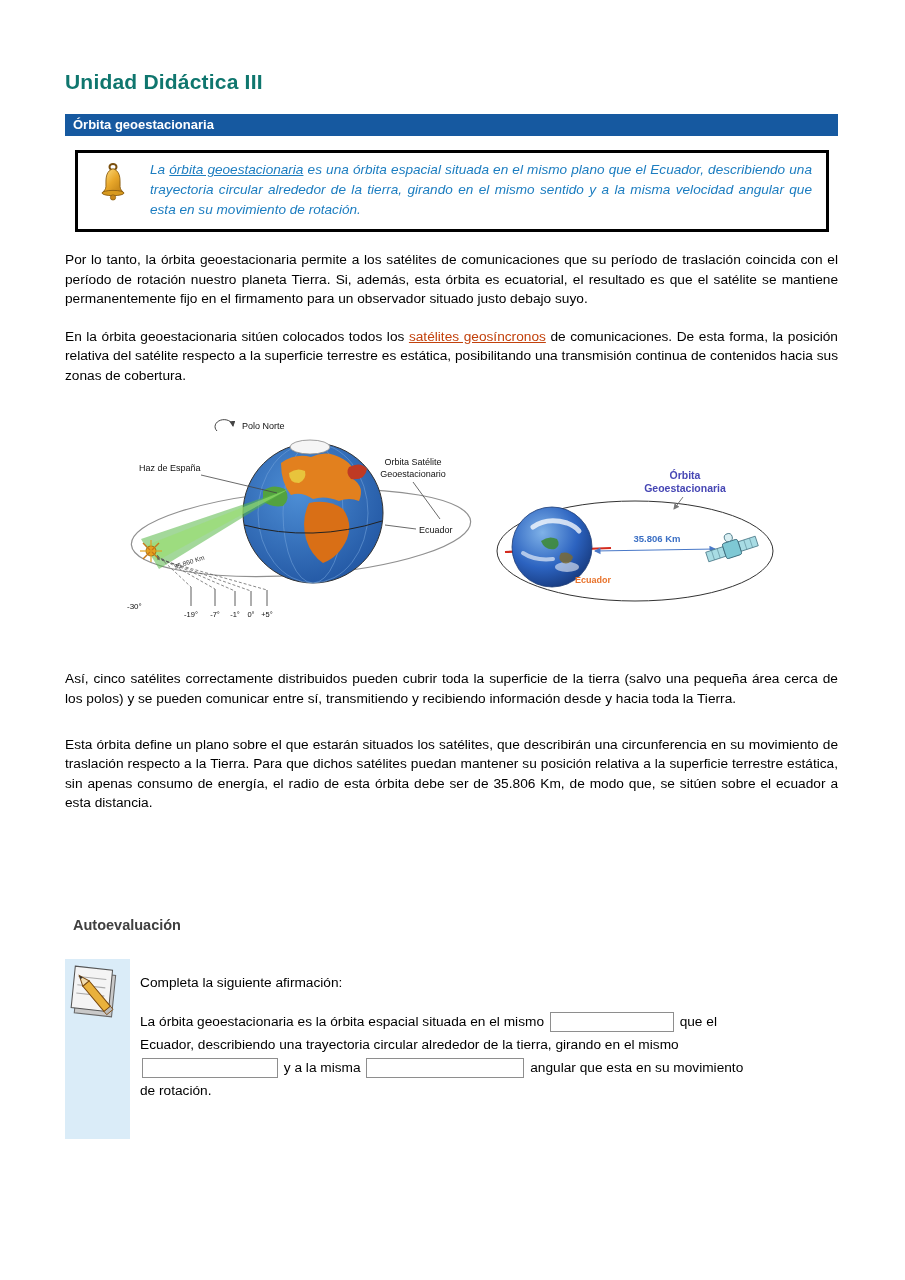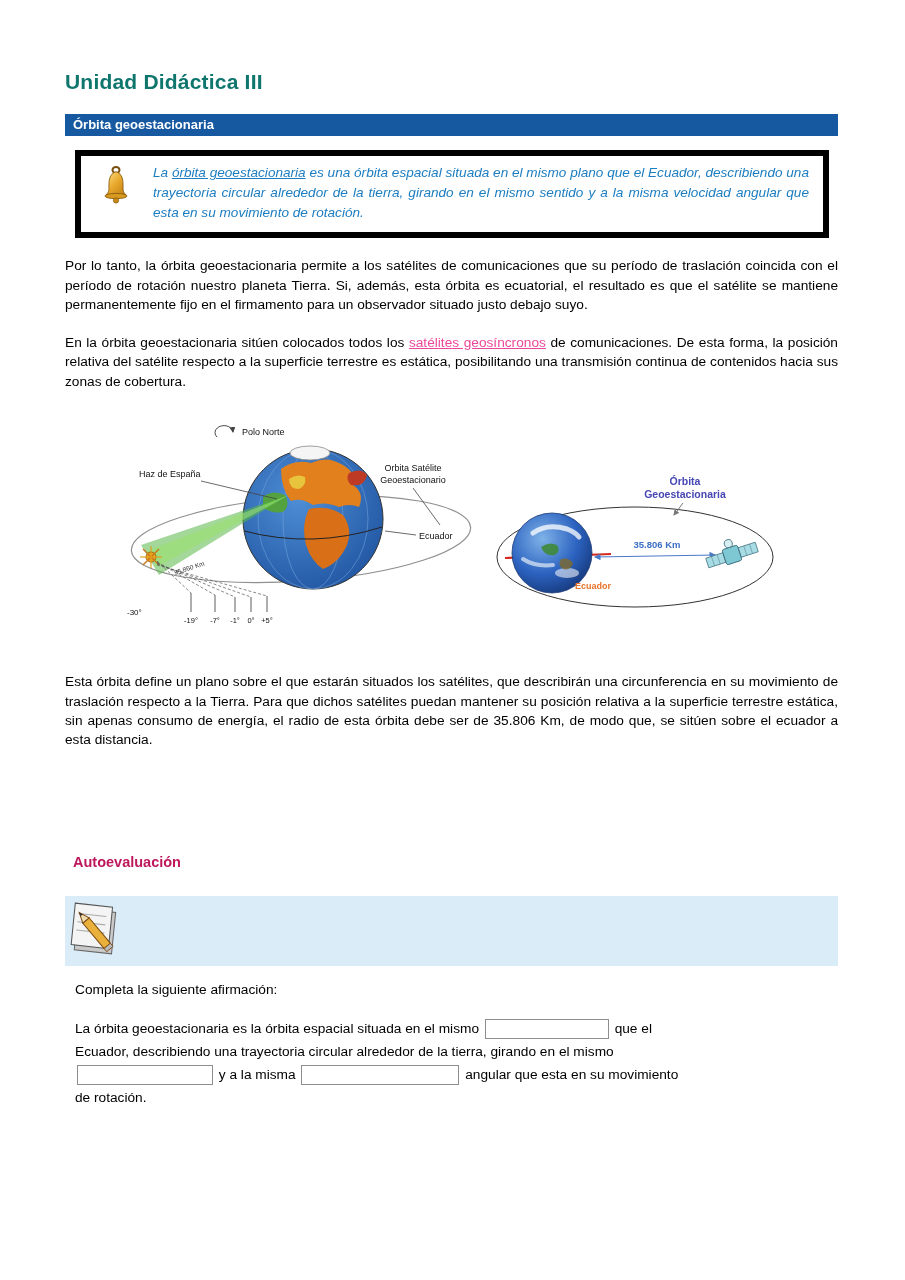--- a/index.html
+++ b/index.html
@@ -25,21 +25,21 @@
   .section-bar {
     background: #1659A0;
     color: #ffffff;
     font-weight: bold;
     font-size: 13px;
     padding: 3px 8px 4px 8px;
     margin-bottom: 14px;
   }
 
   .def-box {
-    border: 6px solid #000000;
+    border: 3px solid #000000;
     display: flex;
     align-items: flex-start;
     padding: 7px 12px 9px 12px;
     margin: 0 9px 0 10px;
     background: #ffffff;
   }
   .def-icon { flex: 0 0 46px; display: flex; justify-content: center; padding-top: 2px; }
   .def-text {
     flex: 1;
     font-style: italic;
@@ -52,37 +52,37 @@
   }
   .def-term { text-decoration: underline; cursor: pointer; }
 
   .para {
     font-size: 13.7px;
     line-height: 1.42;
     text-align: justify;
     margin: 18px 0 0 0;
   }
   .para.first { }
-  .text-link { color: #ec4899; text-decoration: underline; cursor: pointer; }
+  .text-link { color: #c2410c; text-decoration: underline; cursor: pointer; }
 
   .figures { display: flex; margin-top: 24px; margin-left: 48px; }
   .fig-left { width: 360px; height: 225px; }
   .fig-right { width: 292px; height: 190px; margin-left: 16px; margin-top: 40px; }
 
   .p3 { margin-top: 30px; }
   .p4 { margin-top: 27px; }
 
   .autoeval-heading {
-    color: #be185d;
+    color: #404040;
     font-weight: bold;
     font-size: 14.5px;
     margin: 104px 0 12px 8px;
   }
 
-  .autoeval { display: flex; margin-top: 26px; flex-direction: column; }
+  .autoeval { display: flex; margin-top: 26px; }
   .autoeval-side {
     flex: 0 0 65px;
     height: 180px;
     background: #DAECF8;
     padding: 3px 2px;
   }
   .autoeval-body {
     padding: 16px 0 0 10px;
     font-size: 13.7px;
     width: 640px;
@@ -269,20 +269,21 @@
         <line x1="223" y1="95" x2="223" y2="105" stroke="#4E7C8A" stroke-width="0.5"></line>
         <line x1="229" y1="95" x2="229" y2="105" stroke="#4E7C8A" stroke-width="0.5"></line>
         <line x1="257" y1="95" x2="257" y2="105" stroke="#4E7C8A" stroke-width="0.5"></line>
         <line x1="263" y1="95" x2="263" y2="105" stroke="#4E7C8A" stroke-width="0.5"></line>
         <rect x="235" y="92" width="16" height="16" rx="2" fill="#7EC8D4" stroke="#3C6E7E" stroke-width="0.9"></rect>
         <circle cx="243" cy="88" r="4" fill="#D8EEF2" stroke="#3C6E7E" stroke-width="0.8"></circle>
       </g>
     </svg>
   </div>
 
+  <p class="para p3">Así, cinco satélites correctamente distribuidos pueden cubrir toda la superficie de la tierra (salvo una pequeña área cerca de los polos) y se pueden comunicar entre sí, transmitiendo y recibiendo información desde y hacia toda la Tierra.</p>
 
   <p class="para p4">Esta órbita define un plano sobre el que estarán situados los satélites, que describirán una circunferencia en su movimiento de traslación respecto a la Tierra. Para que dichos satélites puedan mantener su posición relativa a la superficie terrestre estática, sin apenas consumo de energía, el radio de esta órbita debe ser de 35.806 Km, de modo que, se sitúen sobre el ecuador a esta distancia.</p>
 
   <div class="autoeval-heading">Autoevaluación</div>
 
   <div class="autoeval">
     <div class="autoeval-side">
       <svg viewBox="0 0 56 58" width="58" height="60">
         <polygon points="11,9 47,13 43,53 7,49" fill="#C9C9C9" stroke="#666" stroke-width="1"></polygon>
         <polygon points="8,4 44,8 40,48 4,44" fill="#F4F4F4" stroke="#555" stroke-width="1"></polygon>

